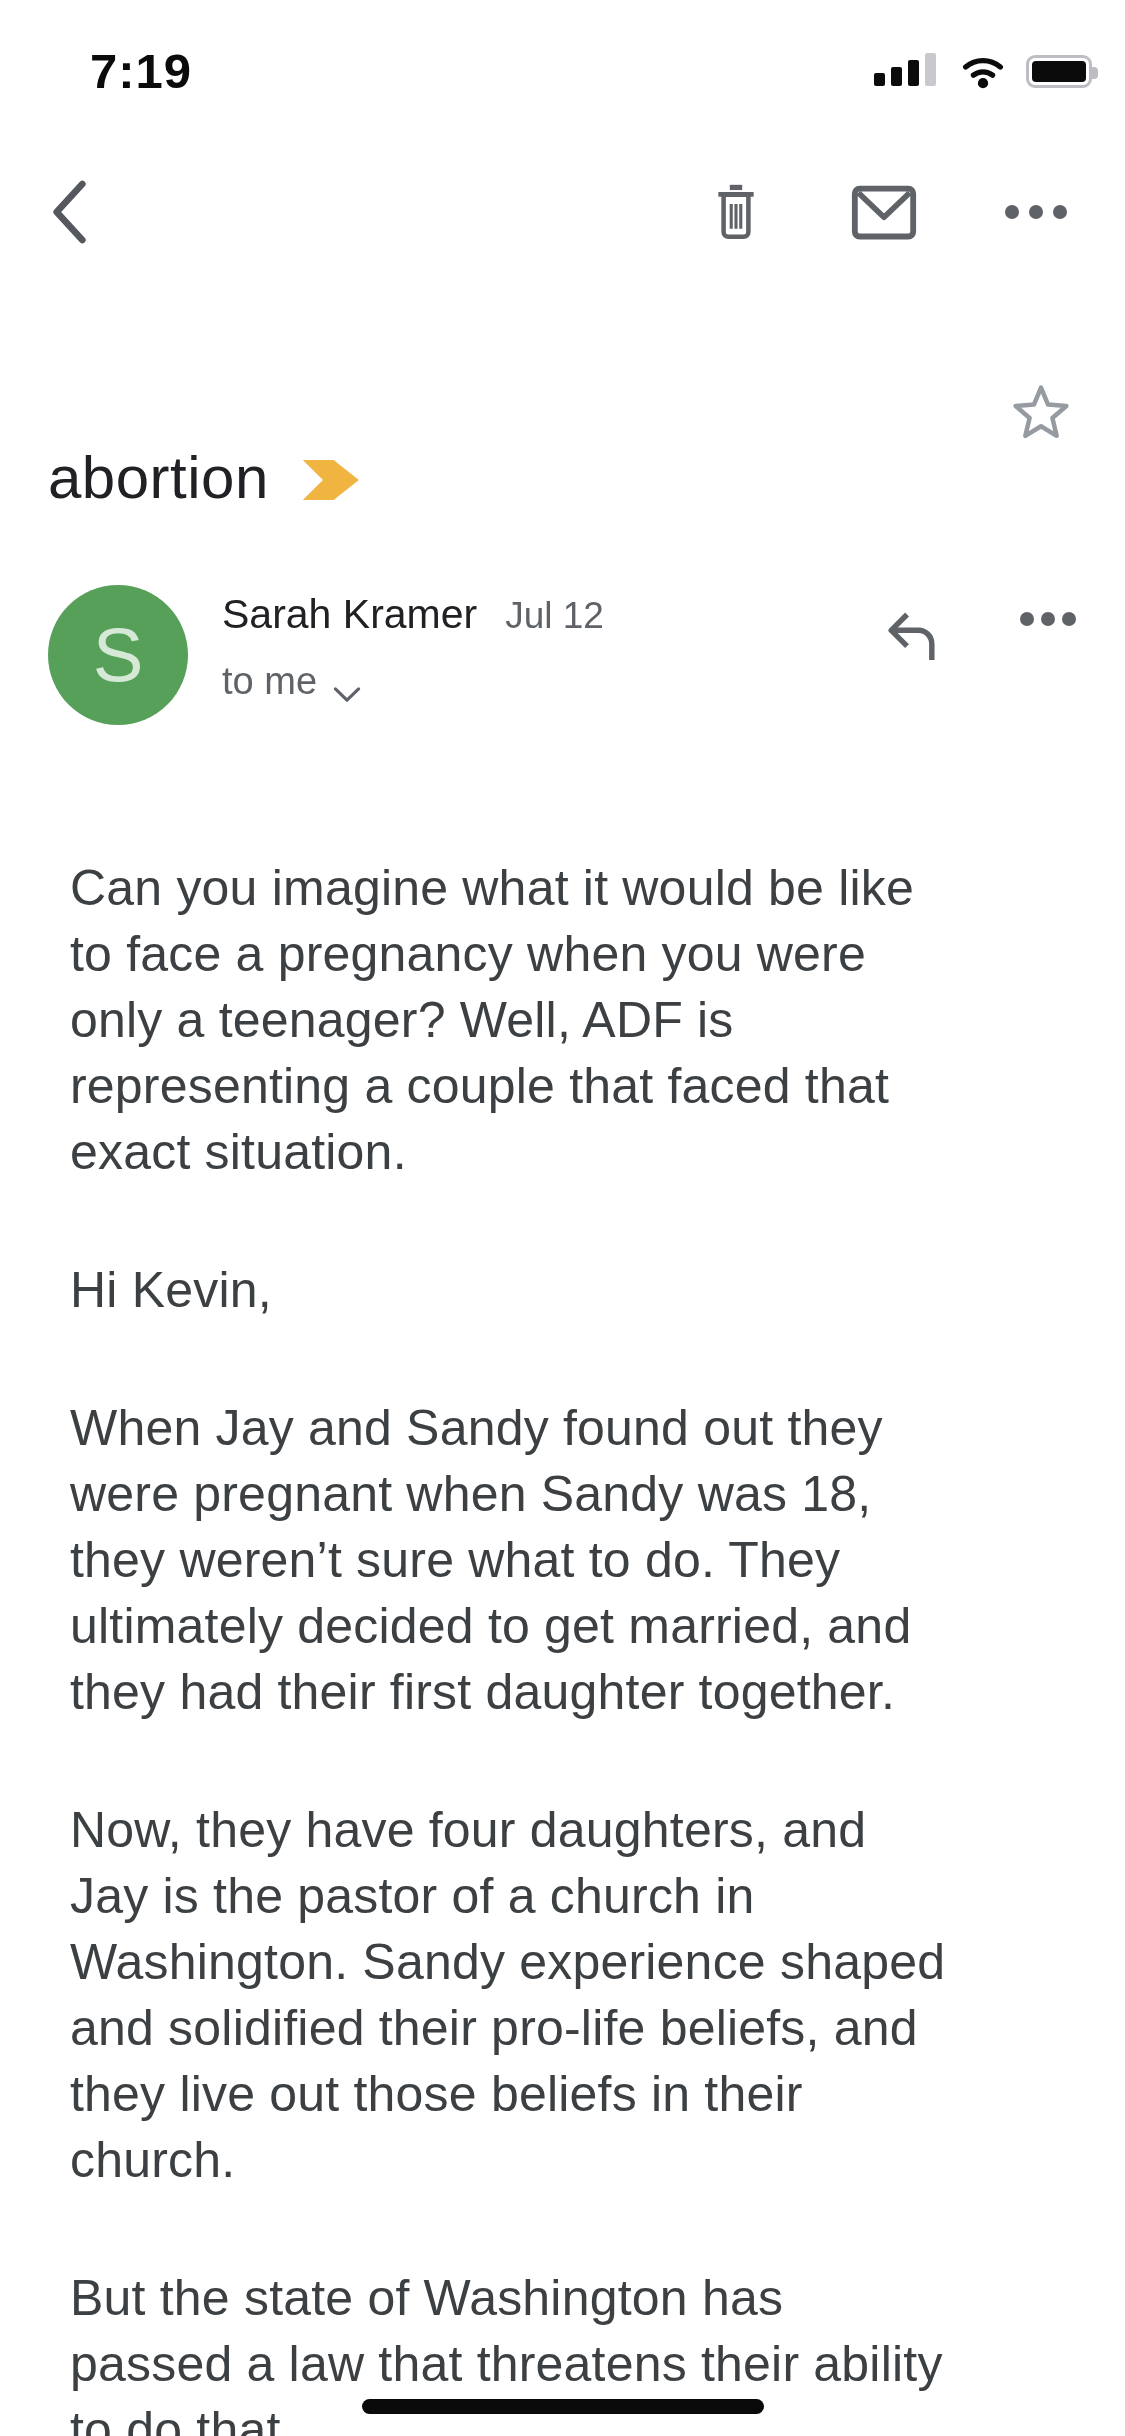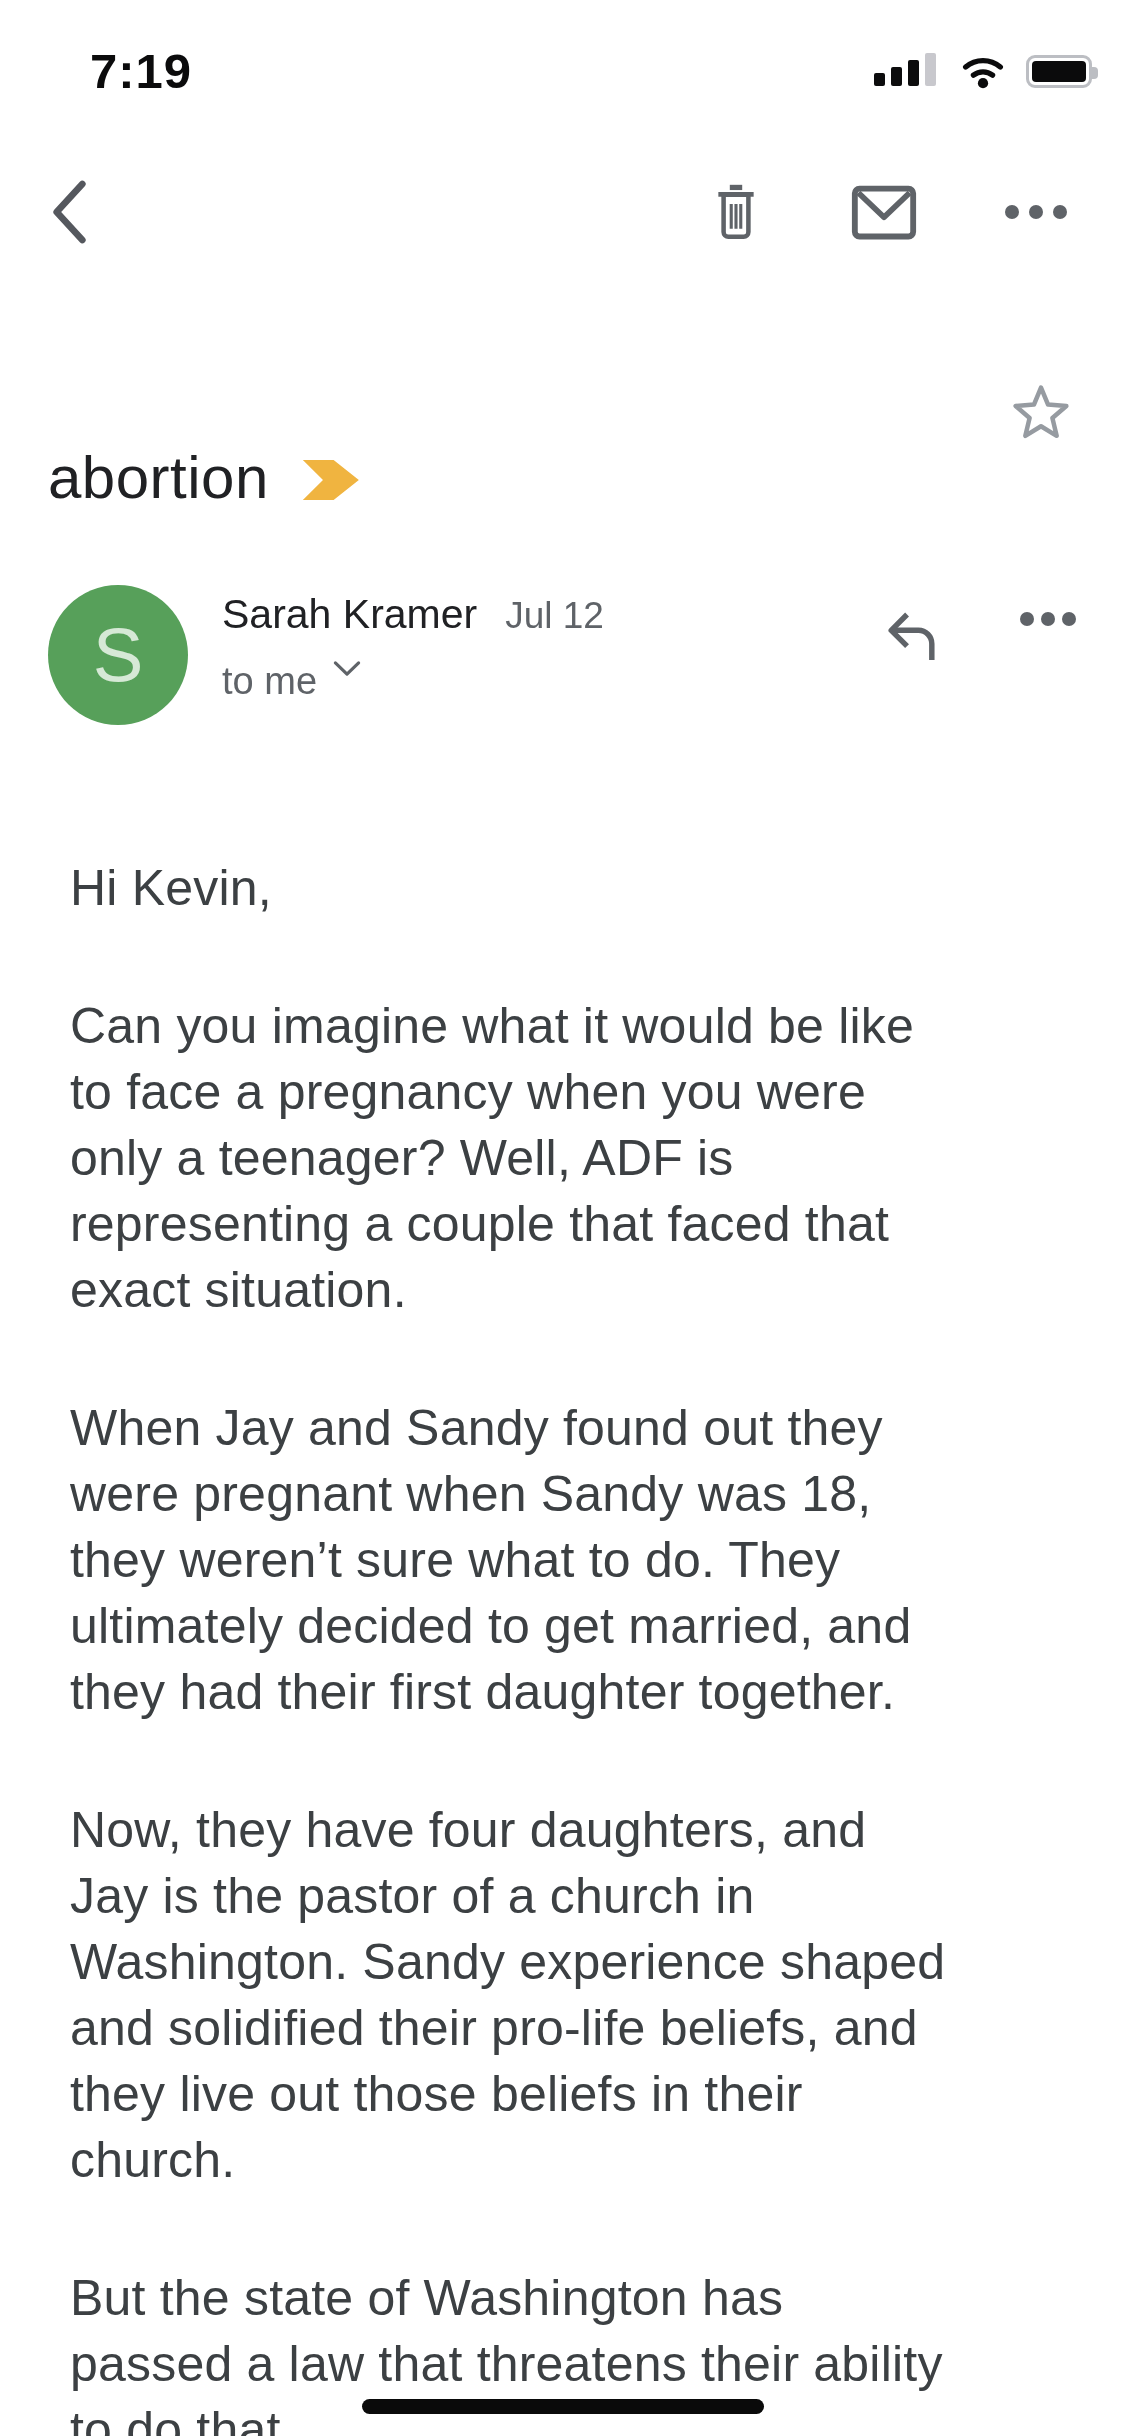--- a/index.html
+++ b/index.html
@@ -66,21 +66,21 @@
     width:140px;height:140px;border-radius:50%;
     background:var(--avatar-green);
     display:flex;align-items:center;justify-content:center;
     flex:none;
   }
   .avatar-letter{font-size:76px;color:var(--avatar-letter);line-height:1;}
   .sender-meta{margin-left:34px;padding-top:6px;}
   .name-line{display:flex;align-items:baseline;}
   .sender-name{font-size:41px;color:var(--text-primary);}
   .email-date{font-size:37px;color:var(--text-secondary);margin-left:28px;text-align:center;}
-  .to-me{display:flex;align-items:flex-start;margin-top:22px;color:var(--text-secondary);font-size:38px;}
+  .to-me{display:flex;align-items:flex-end;margin-top:22px;color:var(--text-secondary);font-size:38px;}
   .to-me .chev{margin-left:16px;display:inline-flex;}
   .sender-actions{margin-left:auto;display:flex;align-items:flex-start;gap:76px;padding-top:26px;}
   .sender-actions .icon-btn{color:var(--text-secondary);}
 
   
   .email-body{margin:130px 0 0 70px;width:888px;}
   .email-body p{
     font-size:50px;line-height:66px;color:var(--text-body);
     margin:0 0 72px 0;letter-spacing:.2px;
   }
@@ -207,21 +207,21 @@
             <circle cx="8" cy="8" r="7" fill="#5F6368"></circle>
             <circle cx="29" cy="8" r="7" fill="#5F6368"></circle>
             <circle cx="50" cy="8" r="7" fill="#5F6368"></circle>
           </svg>
         </span>
       </button>
     </div>
   </div>
 
   <div class="email-body">
+    <p>Can you imagine what it would be like to face a pregnancy when you were only a teenager? Well, ADF is representing a couple that faced that exact situation.</p>
     <p>Hi Kevin,</p>
-    <p>Can you imagine what it would be like to face a pregnancy when you were only a teenager? Well, ADF is representing a couple that faced that exact situation.</p>
     <p>When Jay and Sandy found out they were pregnant when Sandy was 18, they weren’t sure what to do. They ultimately decided to get married, and they had their first daughter together.</p>
     <p>Now, they have four daughters, and Jay is the pastor of a church in Washington. Sandy experience shaped and solidified their pro-life beliefs, and they live out those beliefs in their church.</p>
     <p>But the state of Washington has passed a law that threatens their ability to do that.</p>
   </div>
 
   <div class="home-indicator"></div>
 </div>
 
 </body></html>

